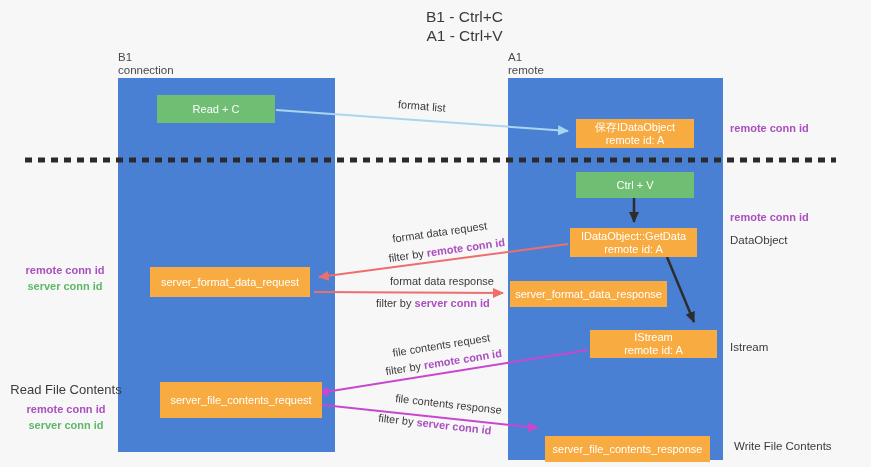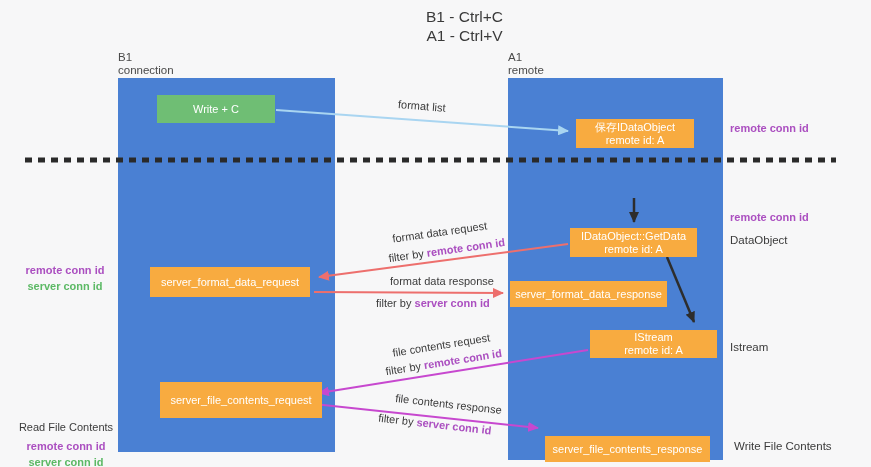--- a/index.html
+++ b/index.html
@@ -69,28 +69,31 @@
     <line x1="568" y1="244" x2="319" y2="277" stroke="#ed6f6d" stroke-width="2" marker-end="url(#m-red)"></line>
 
     <line x1="314" y1="292" x2="503" y2="293" stroke="#ed6f6d" stroke-width="2" marker-end="url(#m-red)"></line>
 
     <line x1="588" y1="350" x2="319" y2="393" stroke="#c748cf" stroke-width="2" marker-end="url(#m-magenta)"></line>
 
     <line x1="314" y1="404" x2="538" y2="428" stroke="#c748cf" stroke-width="2" marker-end="url(#m-magenta)"></line>
   </svg>
 
   <div class="node green" style="left:157px;top:95px;width:118px;height:28px;">
-    <span>Write + C</span>
+    <span>Read + C</span>
   </div>
 
   <div class="node orange" style="left:576px;top:119px;width:118px;height:29px;">
     <span>保存IDataObject</span>
     <span>remote id: A</span>
   </div>
 
+  <div class="node green" style="left:576px;top:172px;width:118px;height:26px;">
+    <span>Ctrl + V</span>
+  </div>
 
   <div class="node orange" style="left:570px;top:228px;width:127px;height:29px;">
     <span>IDataObject::GetData</span>
     <span>remote id: A</span>
   </div>
 
   <div class="node orange" style="left:150px;top:267px;width:160px;height:30px;">
     <span>server_format_data_request</span>
   </div>
 
@@ -115,21 +118,21 @@
   <div class="lbl purple" style="left:730px;top:211px;">remote conn id</div>
   <div class="lbl big" style="left:730px;top:234px;">DataObject</div>
   <div class="lbl big" style="left:730px;top:341px;">Istream</div>
   <div class="lbl big" style="left:734px;top:440px;">Write File Contents</div>
 
   <div class="sidegroup" style="left:12px;top:262px;width:106px;">
     <div class="purple">remote conn id</div>
     <div class="greentxt">server conn id</div>
   </div>
   <div class="sidegroup" style="left:10px;top:382px;width:112px;">
-    <div style="color:#3b3b3b;font-size:11px;margin-bottom:3px;margin-top:37px;">Read File Contents</div>
+    <div style="color:#3b3b3b;font-size:13px;margin-bottom:3px;">Read File Contents</div>
     <div class="purple">remote conn id</div>
     <div class="greentxt">server conn id</div>
   </div>
 
   <div class="lbl" style="left:398px;top:100px;transform:rotate(4.5deg);">format list</div>
 
   <div class="lbl" style="left:392px;top:226px;transform:rotate(-8deg);">format data request</div>
   <div class="lbl" style="left:388px;top:244px;transform:rotate(-8deg);">
     <span>filter by</span>
     <span class="purple">remote conn id</span>

